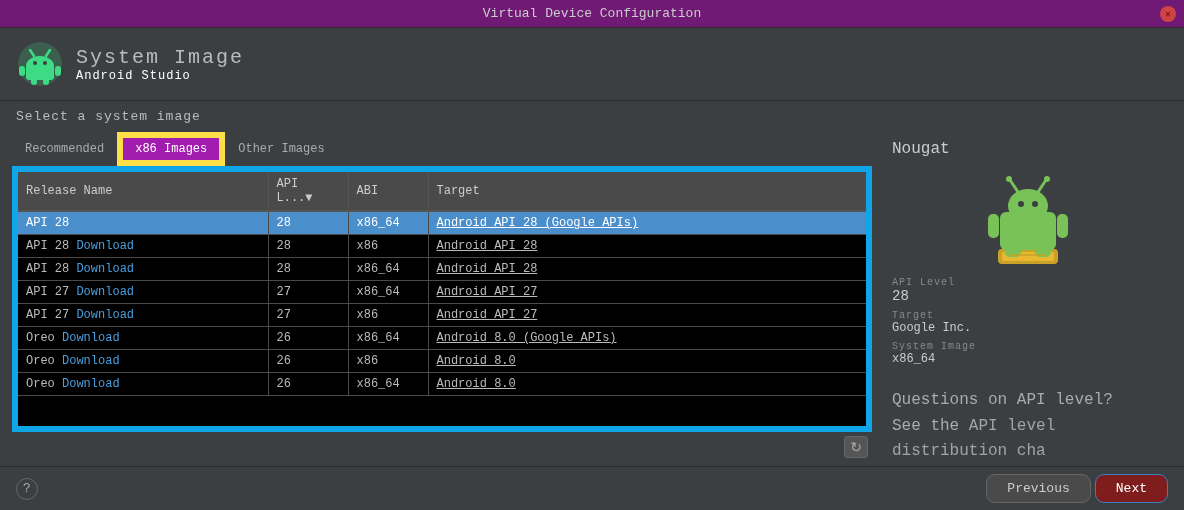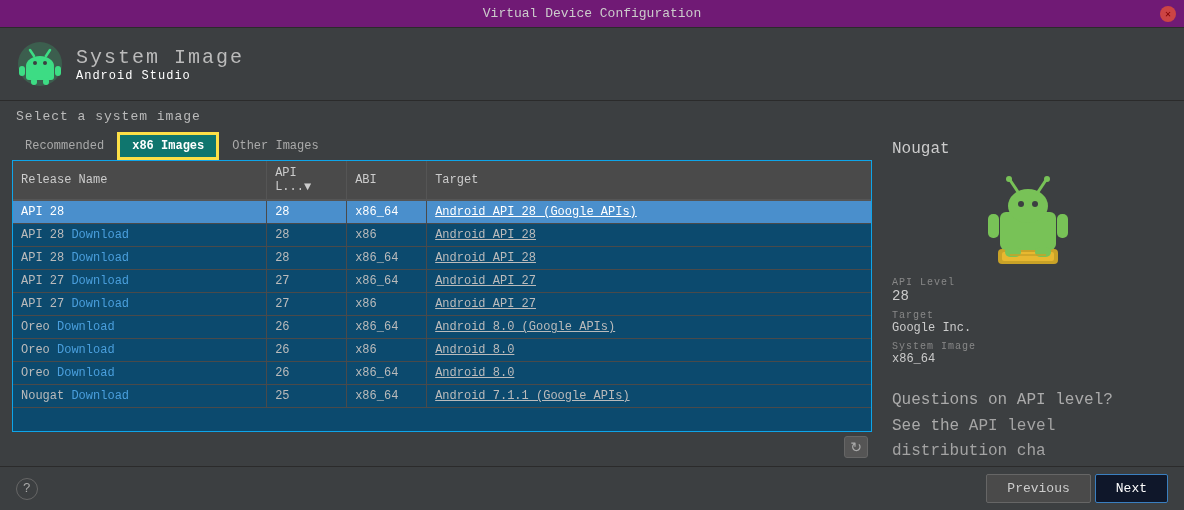--- a/index.html
+++ b/index.html
@@ -108,32 +108,31 @@
     .tab {
       padding: 4px 12px;
       cursor: pointer;
       font-family: 'Courier New', monospace;
       font-size: 12px;
       border: 1px solid transparent;
       color: #aaaaaa;
       background: transparent;
     }
     .tab.active {
-      background: #0f766e;
+      background: #a21caf;
       color: #ffffff;
-      border: 3px solid #fde047;
-      font-weight: bold;
+      border: 6px solid #fde047;
     }
 
     
     .table-container {
       flex: 1;
-      border: 1px solid #0ea5e9;
+      border: 6px solid #0ea5e9;
       overflow-y: auto;
-      background: #0c4a6e;
+      background: #000000;
     }
     table {
       width: 100%;
       border-collapse: collapse;
     }
     thead tr {
       background: #4a4a4a;
     }
     thead th {
       padding: 5px 8px;
@@ -280,28 +279,28 @@
     .nav-buttons {
       display: flex;
       gap: 4px;
     }
     .nav-btn {
       padding: 6px 20px;
       font-family: 'Courier New', monospace;
       font-size: 13px;
       cursor: pointer;
       border: 1px solid #666666;
-      border-radius: 2px;
+      border-radius: 9px;
     }
     .nav-btn.previous {
       background: #4a4a4a;
       color: #cccccc;
     }
     .nav-btn.next {
-      background: #0f172a;
+      background: #7f1d1d;
       color: #ffffff;
       border-color: #3a7fc0;
     }
 
     
     .table-container::-webkit-scrollbar { width: 8px; }
     .table-container::-webkit-scrollbar-track { background: #3c3f41; }
     .table-container::-webkit-scrollbar-thumb { background: #666666; border-radius: 4px; }
   </style>
 </head>
@@ -405,26 +404,20 @@
               <td><span>Oreo </span><a class="download-link" href="#">Download</a></td>
               <td>26</td>
               <td>x86</td>
               <td>Android 8.0</td>
             </tr>
             <tr>
               <td><span>Oreo </span><a class="download-link" href="#">Download</a></td>
               <td>26</td>
               <td>x86_64</td>
               <td>Android 8.0</td>
-            </tr>
-            <tr>
-              <td><span>Nougat </span><a class="download-link" href="#">Download</a></td>
-              <td>25</td>
-              <td>x86_64</td>
-              <td>Android 7.1.1 (Google APIs)</td>
             </tr>
           </tbody>
       </table>
     </div>
 
     <div class="table-footer">
       <button class="refresh-btn" title="Refresh">↻</button>
     </div>
   </div>
 

